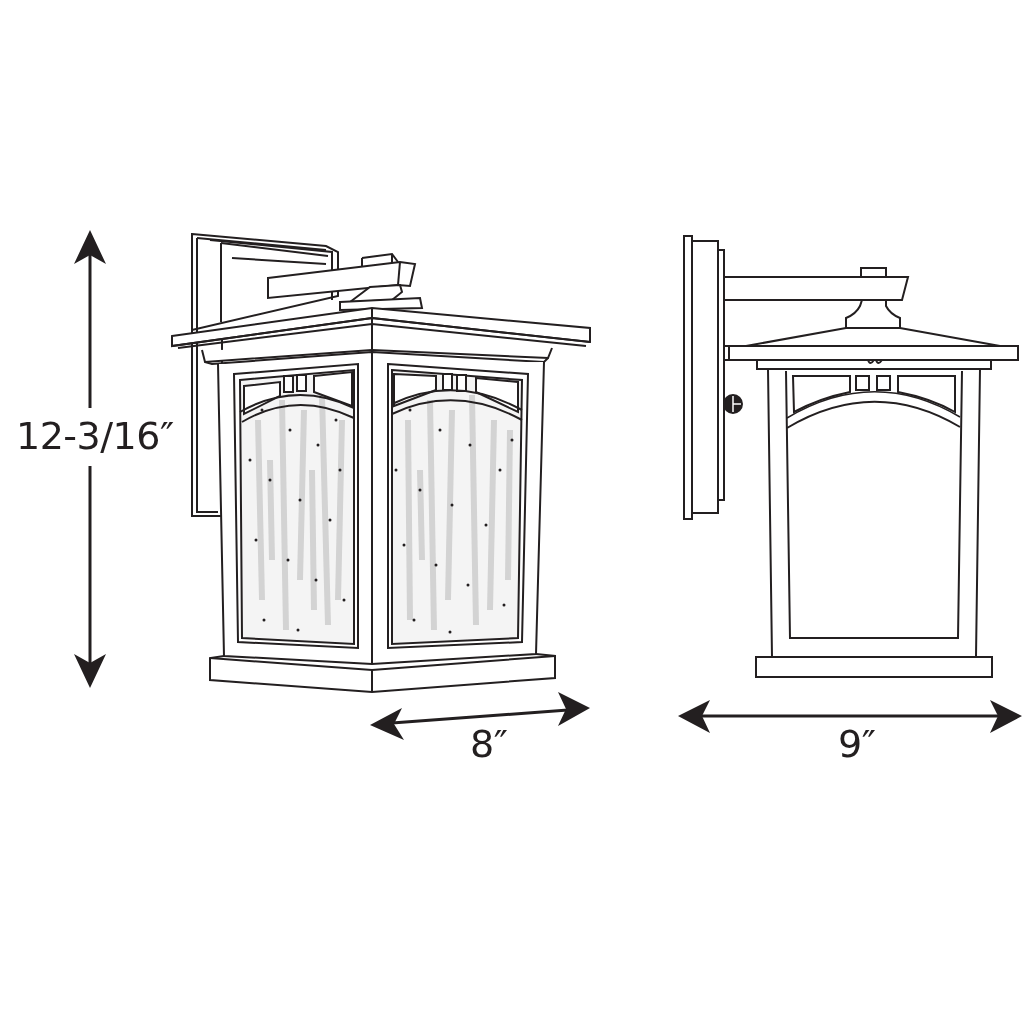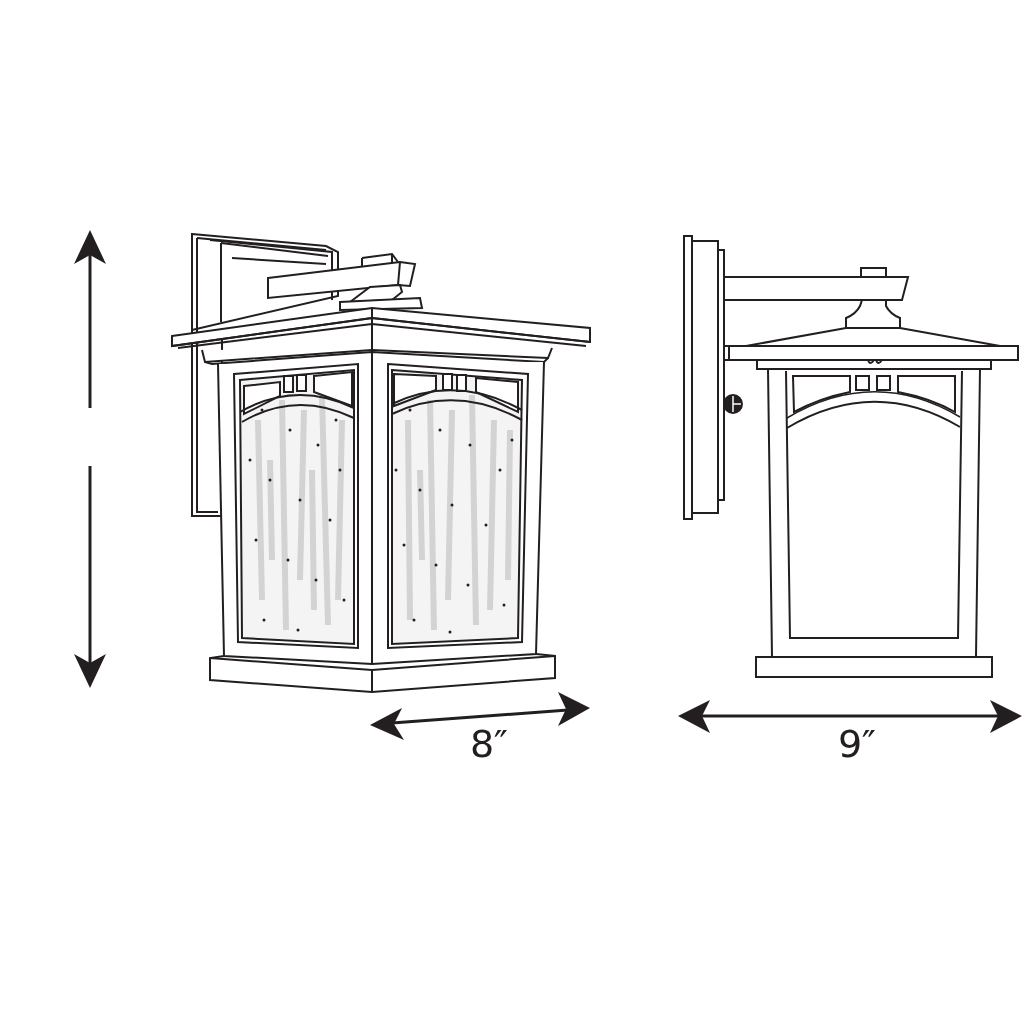--- a/index.html
+++ b/index.html
@@ -195,15 +195,16 @@
       </g>
     </g>
 
     <g stroke="#231f20" fill="#231f20">
       <line x1="698" y1="716" x2="1002" y2="716" stroke-width="3"></line>
       <path d="M678 716 L710 700 L702 716 L710 733 Z" stroke="none"></path>
       <path d="M1022 716 L990 700 L998 716 L990 733 Z" stroke="none"></path>
     </g>
   </svg>
 
+  <div class="dim-label dim-height">12-3/16″</div>
   <div class="dim-label dim-depth">8″</div>
   <div class="dim-label dim-width">9″</div>
 </div>
 
 </body></html>

